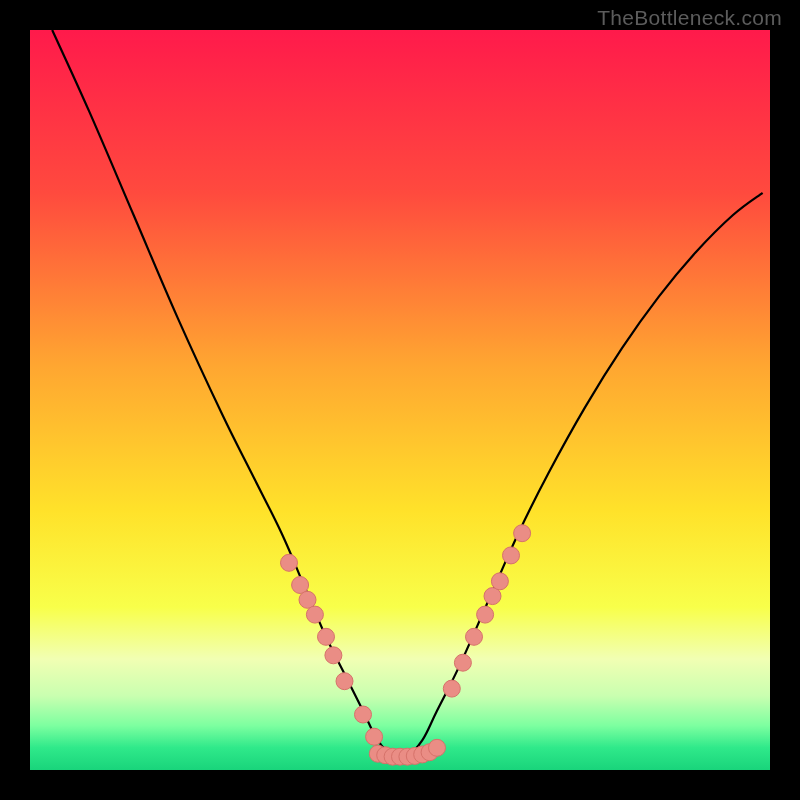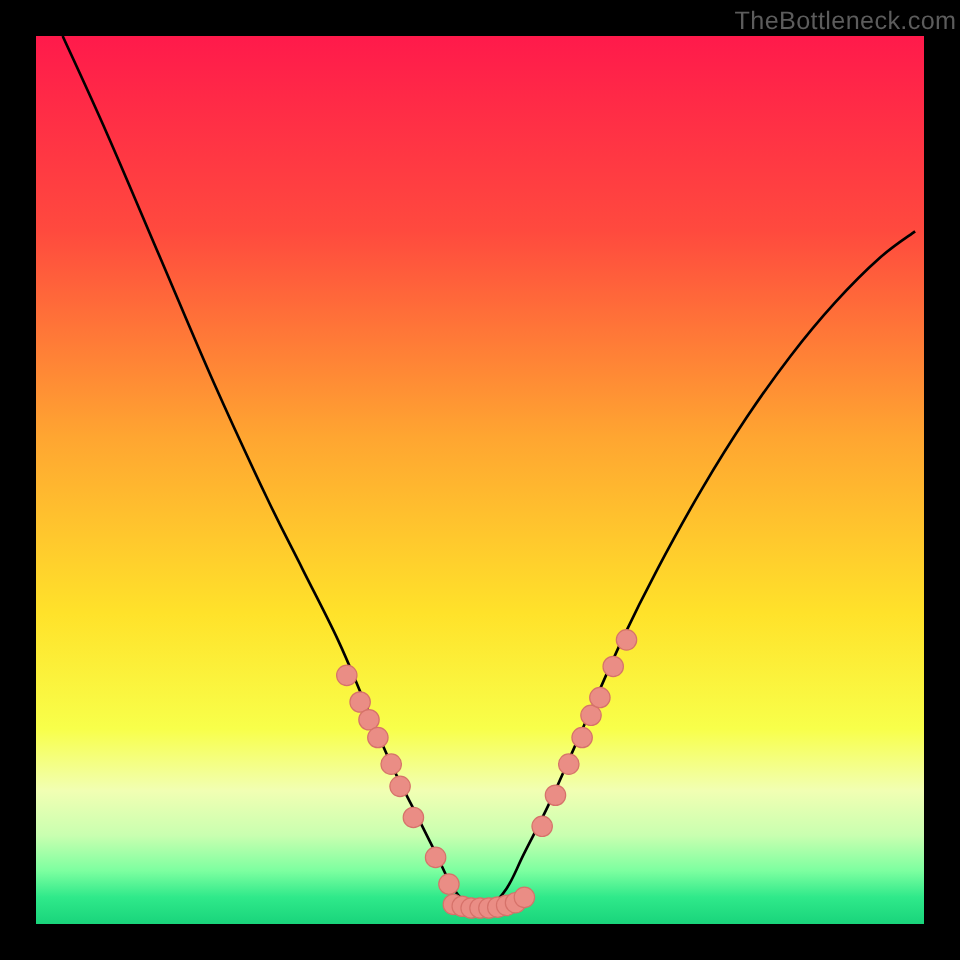--- a/index.html
+++ b/index.html
@@ -7,21 +7,21 @@
     padding: 0;
     width: 800px;
     height: 800px;
     background: #000;
     position: relative;
     font-family: Arial, Helvetica, sans-serif;
   }
   .watermark {
     position: absolute;
     top: 6px;
-    right: 3px;
+    right: 18px;
     color: #5c5c5c;
     font-size: 21px;
     font-weight: 500;
     letter-spacing: 0.3px;
     z-index: 10;
   }
   .frame {
     position: absolute;
     left: 30px;
     top: 30px;

